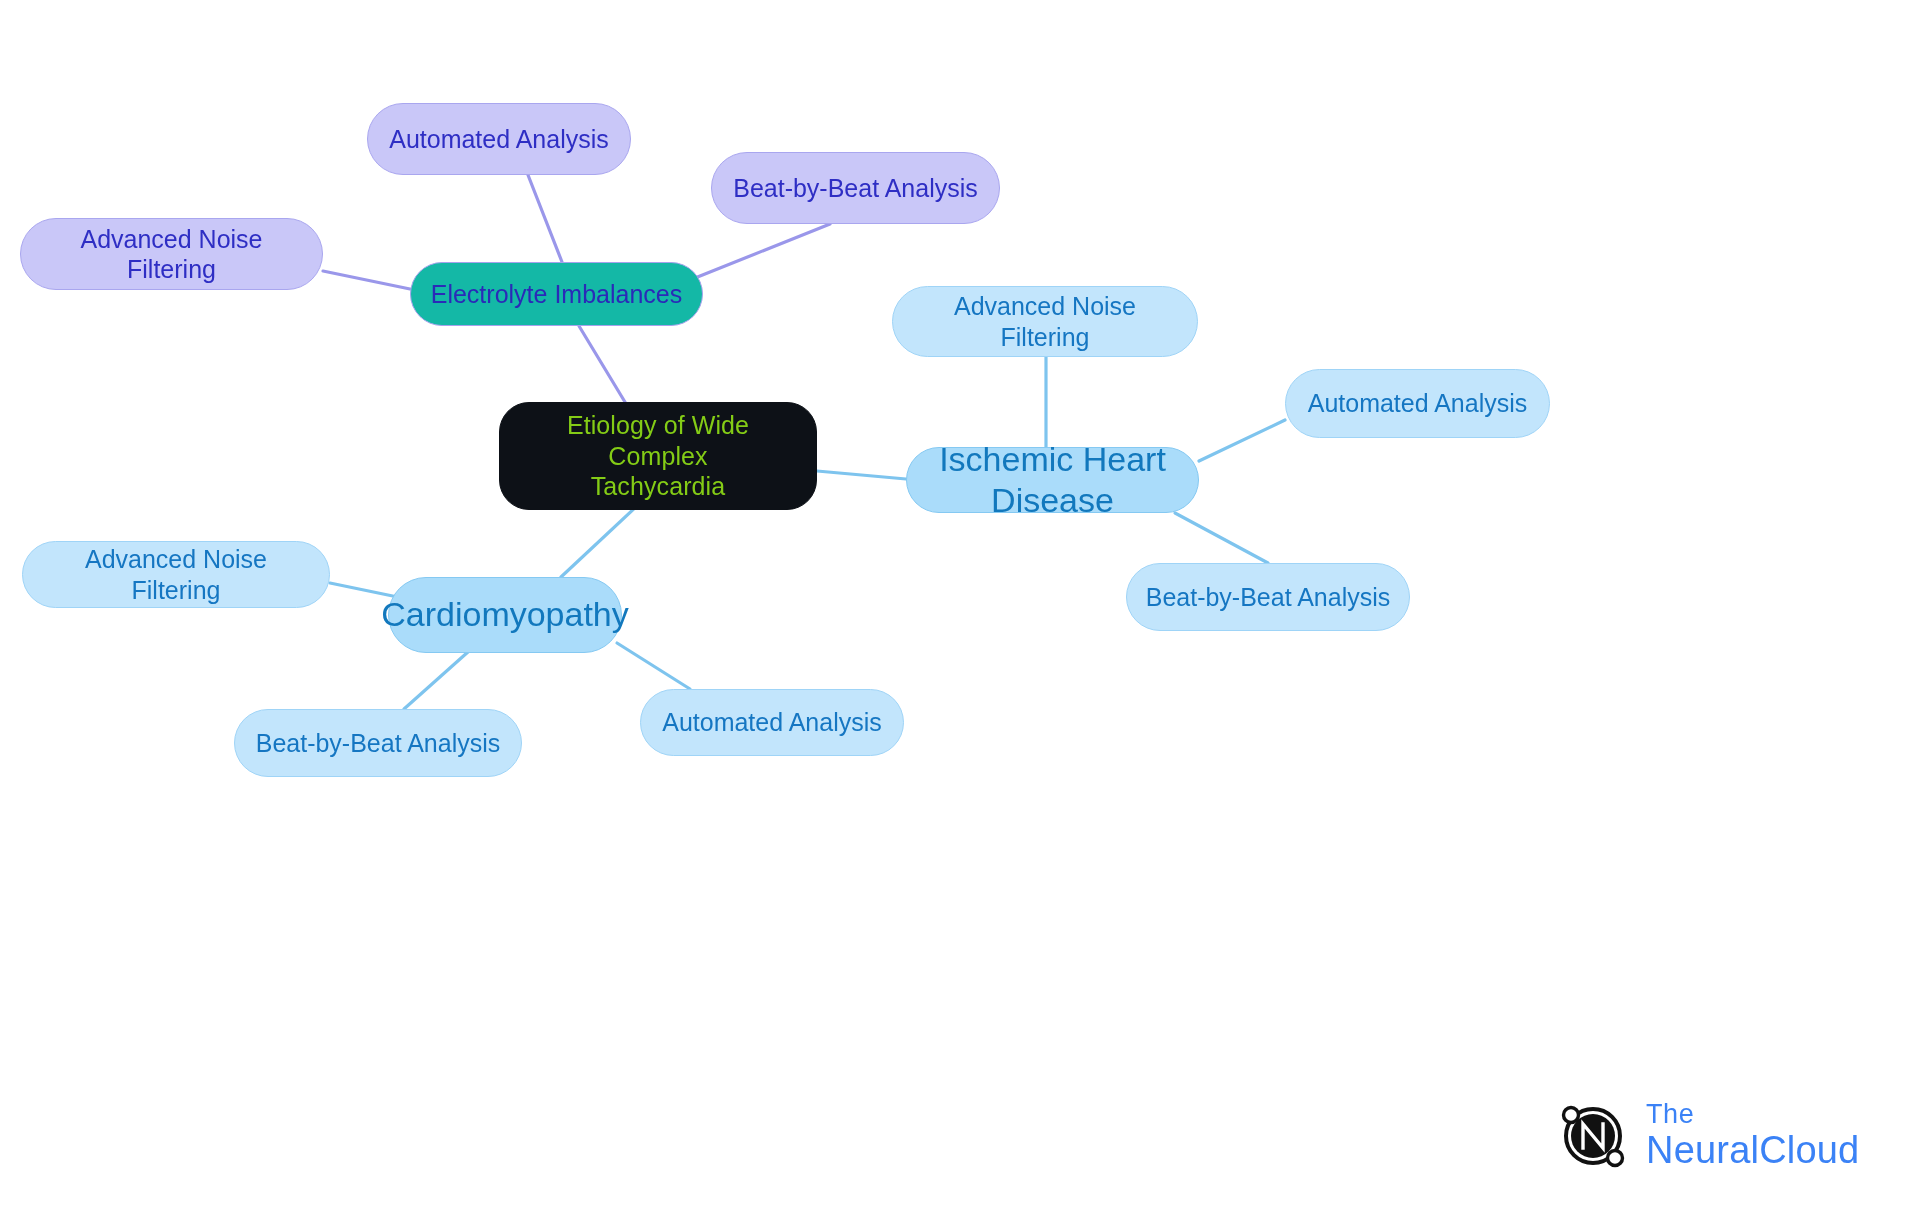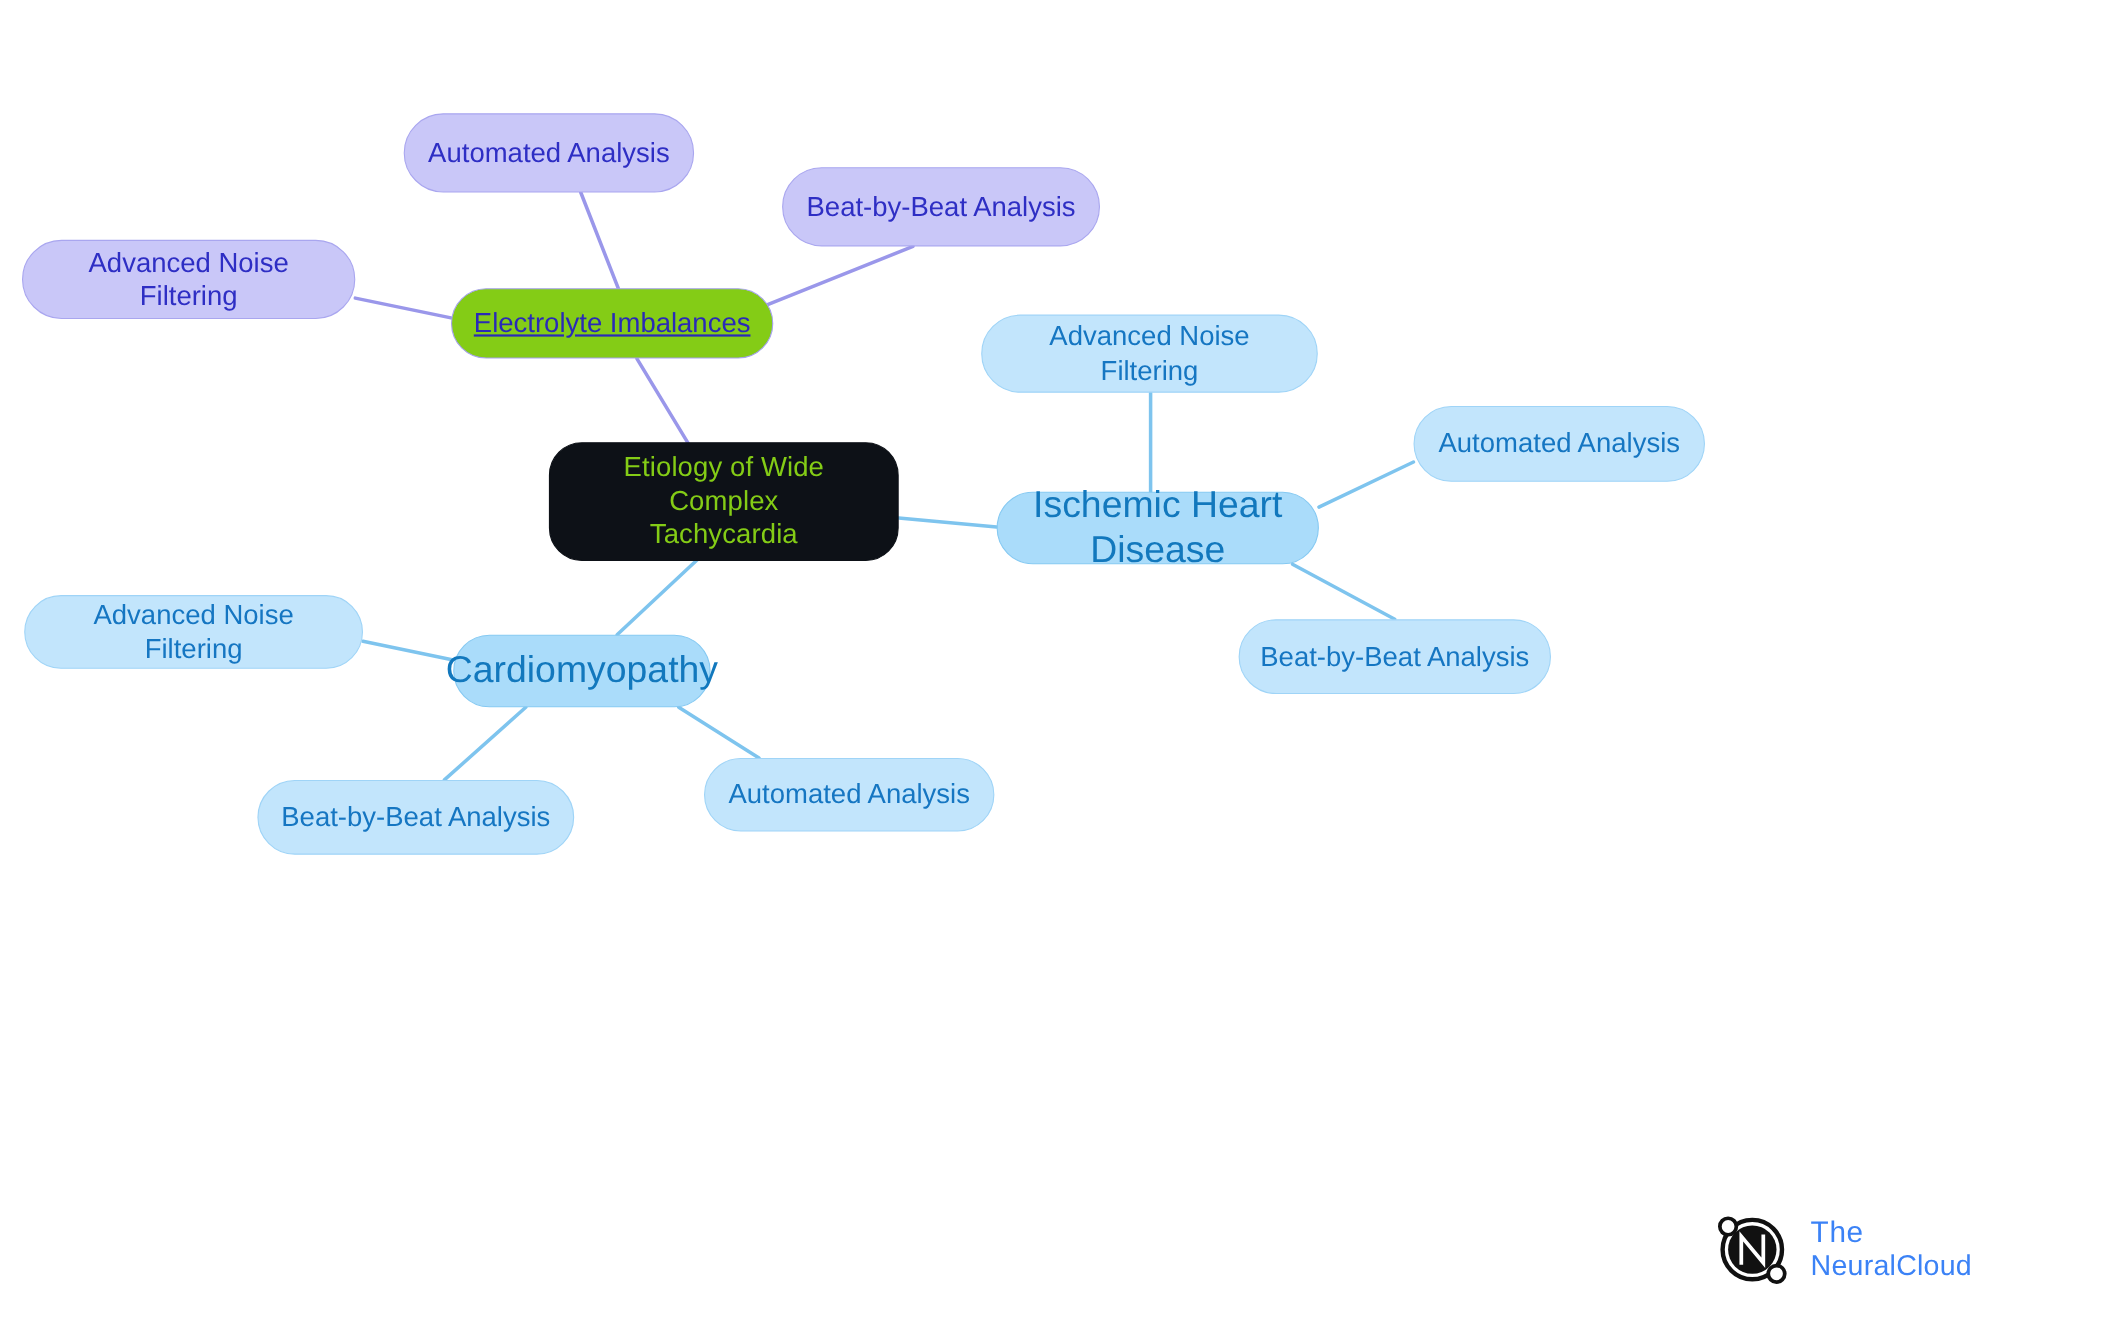--- a/index.html
+++ b/index.html
@@ -42,25 +42,24 @@
   }
   .node.root {
     background: #0d1117;
     border-color: #0d1117;
     color: #84cc16;
     font-size: 25px;
     border-radius: 30px;
     letter-spacing: .1px;
   }
   .node.branch-purple {
-    background: #84cc16;
+    background: #14b8a6;
     border-color: #a5a2ec;
     color: #2a2ab8;
     font-size: 25px;
-    text-decoration: underline;
   }
   .node.leaf-purple {
     background: #c9c7f8;
     border-color: #a9a6ef;
     color: #2e2ec4;
     font-size: 25px;
   }
   .node.branch-blue {
     background: #aadcfa;
     border-color: #85c9f2;
@@ -96,21 +95,21 @@
     justify-content: center;
     color: #3b82f6;
     line-height: 1.0;
   }
   #logo .wordmark .l1 {
     font-size: 27px;
     font-weight: 300;
     letter-spacing: .6px;
   }
   #logo .wordmark .l2 {
-    font-size: 26px;
+    font-size: 38px;
     font-weight: 400;
     letter-spacing: .2px;
     margin-top: 3px;
   }
 </style>
 </head>
 <body>
 
 <div id="canvas">
 
@@ -133,21 +132,21 @@
       <div class="node root" style="left: 499px; top: 402px; width: 318px; height: 108px;">Etiology of Wide Complex
 Tachycardia</div>
       <div class="node branch-purple" style="left: 410px; top: 262px; width: 293px; height: 64px;">Electrolyte Imbalances</div>
       <div class="node leaf-purple" style="left: 367px; top: 103px; width: 264px; height: 72px;">Automated Analysis</div>
       <div class="node leaf-purple" style="left: 711px; top: 152px; width: 289px; height: 72px;">Beat-by-Beat Analysis</div>
       <div class="node leaf-purple" style="left: 20px; top: 218px; width: 303px; height: 72px;">Advanced Noise Filtering</div>
       <div class="node branch-blue" style="left: 906px; top: 447px; width: 293px; height: 66px;">Ischemic Heart Disease</div>
       <div class="node leaf-blue" style="left: 892px; top: 286px; width: 306px; height: 71px;">Advanced Noise Filtering</div>
       <div class="node leaf-blue" style="left: 1285px; top: 369px; width: 265px; height: 69px;">Automated Analysis</div>
       <div class="node leaf-blue" style="left: 1126px; top: 563px; width: 284px; height: 68px;">Beat-by-Beat Analysis</div>
-      <div class="node branch-blue" style="left: 412px; top: 577px; width: 234px; height: 66px;">Cardiomyopathy</div>
+      <div class="node branch-blue" style="left: 388px; top: 577px; width: 234px; height: 76px;">Cardiomyopathy</div>
       <div class="node leaf-blue" style="left: 22px; top: 541px; width: 308px; height: 67px;">Advanced Noise Filtering</div>
       <div class="node leaf-blue" style="left: 234px; top: 709px; width: 288px; height: 68px;">Beat-by-Beat Analysis</div>
       <div class="node leaf-blue" style="left: 640px; top: 689px; width: 264px; height: 67px;">Automated Analysis</div>
     </div>
 
   <div id="logo">
     <svg class="mark" width="74" height="74" viewBox="0 0 74 74" xmlns="http://www.w3.org/2000/svg">
       <circle cx="37" cy="38" r="27" fill="none" stroke="#111111" stroke-width="4"></circle>
       <circle cx="37" cy="38" r="22" fill="#111111"></circle>
       <path d="M 27 50 L 27 26 L 47 50 L 47 26" fill="none" stroke="#ffffff" stroke-width="3.4" stroke-linecap="square" stroke-linejoin="miter"></path>

